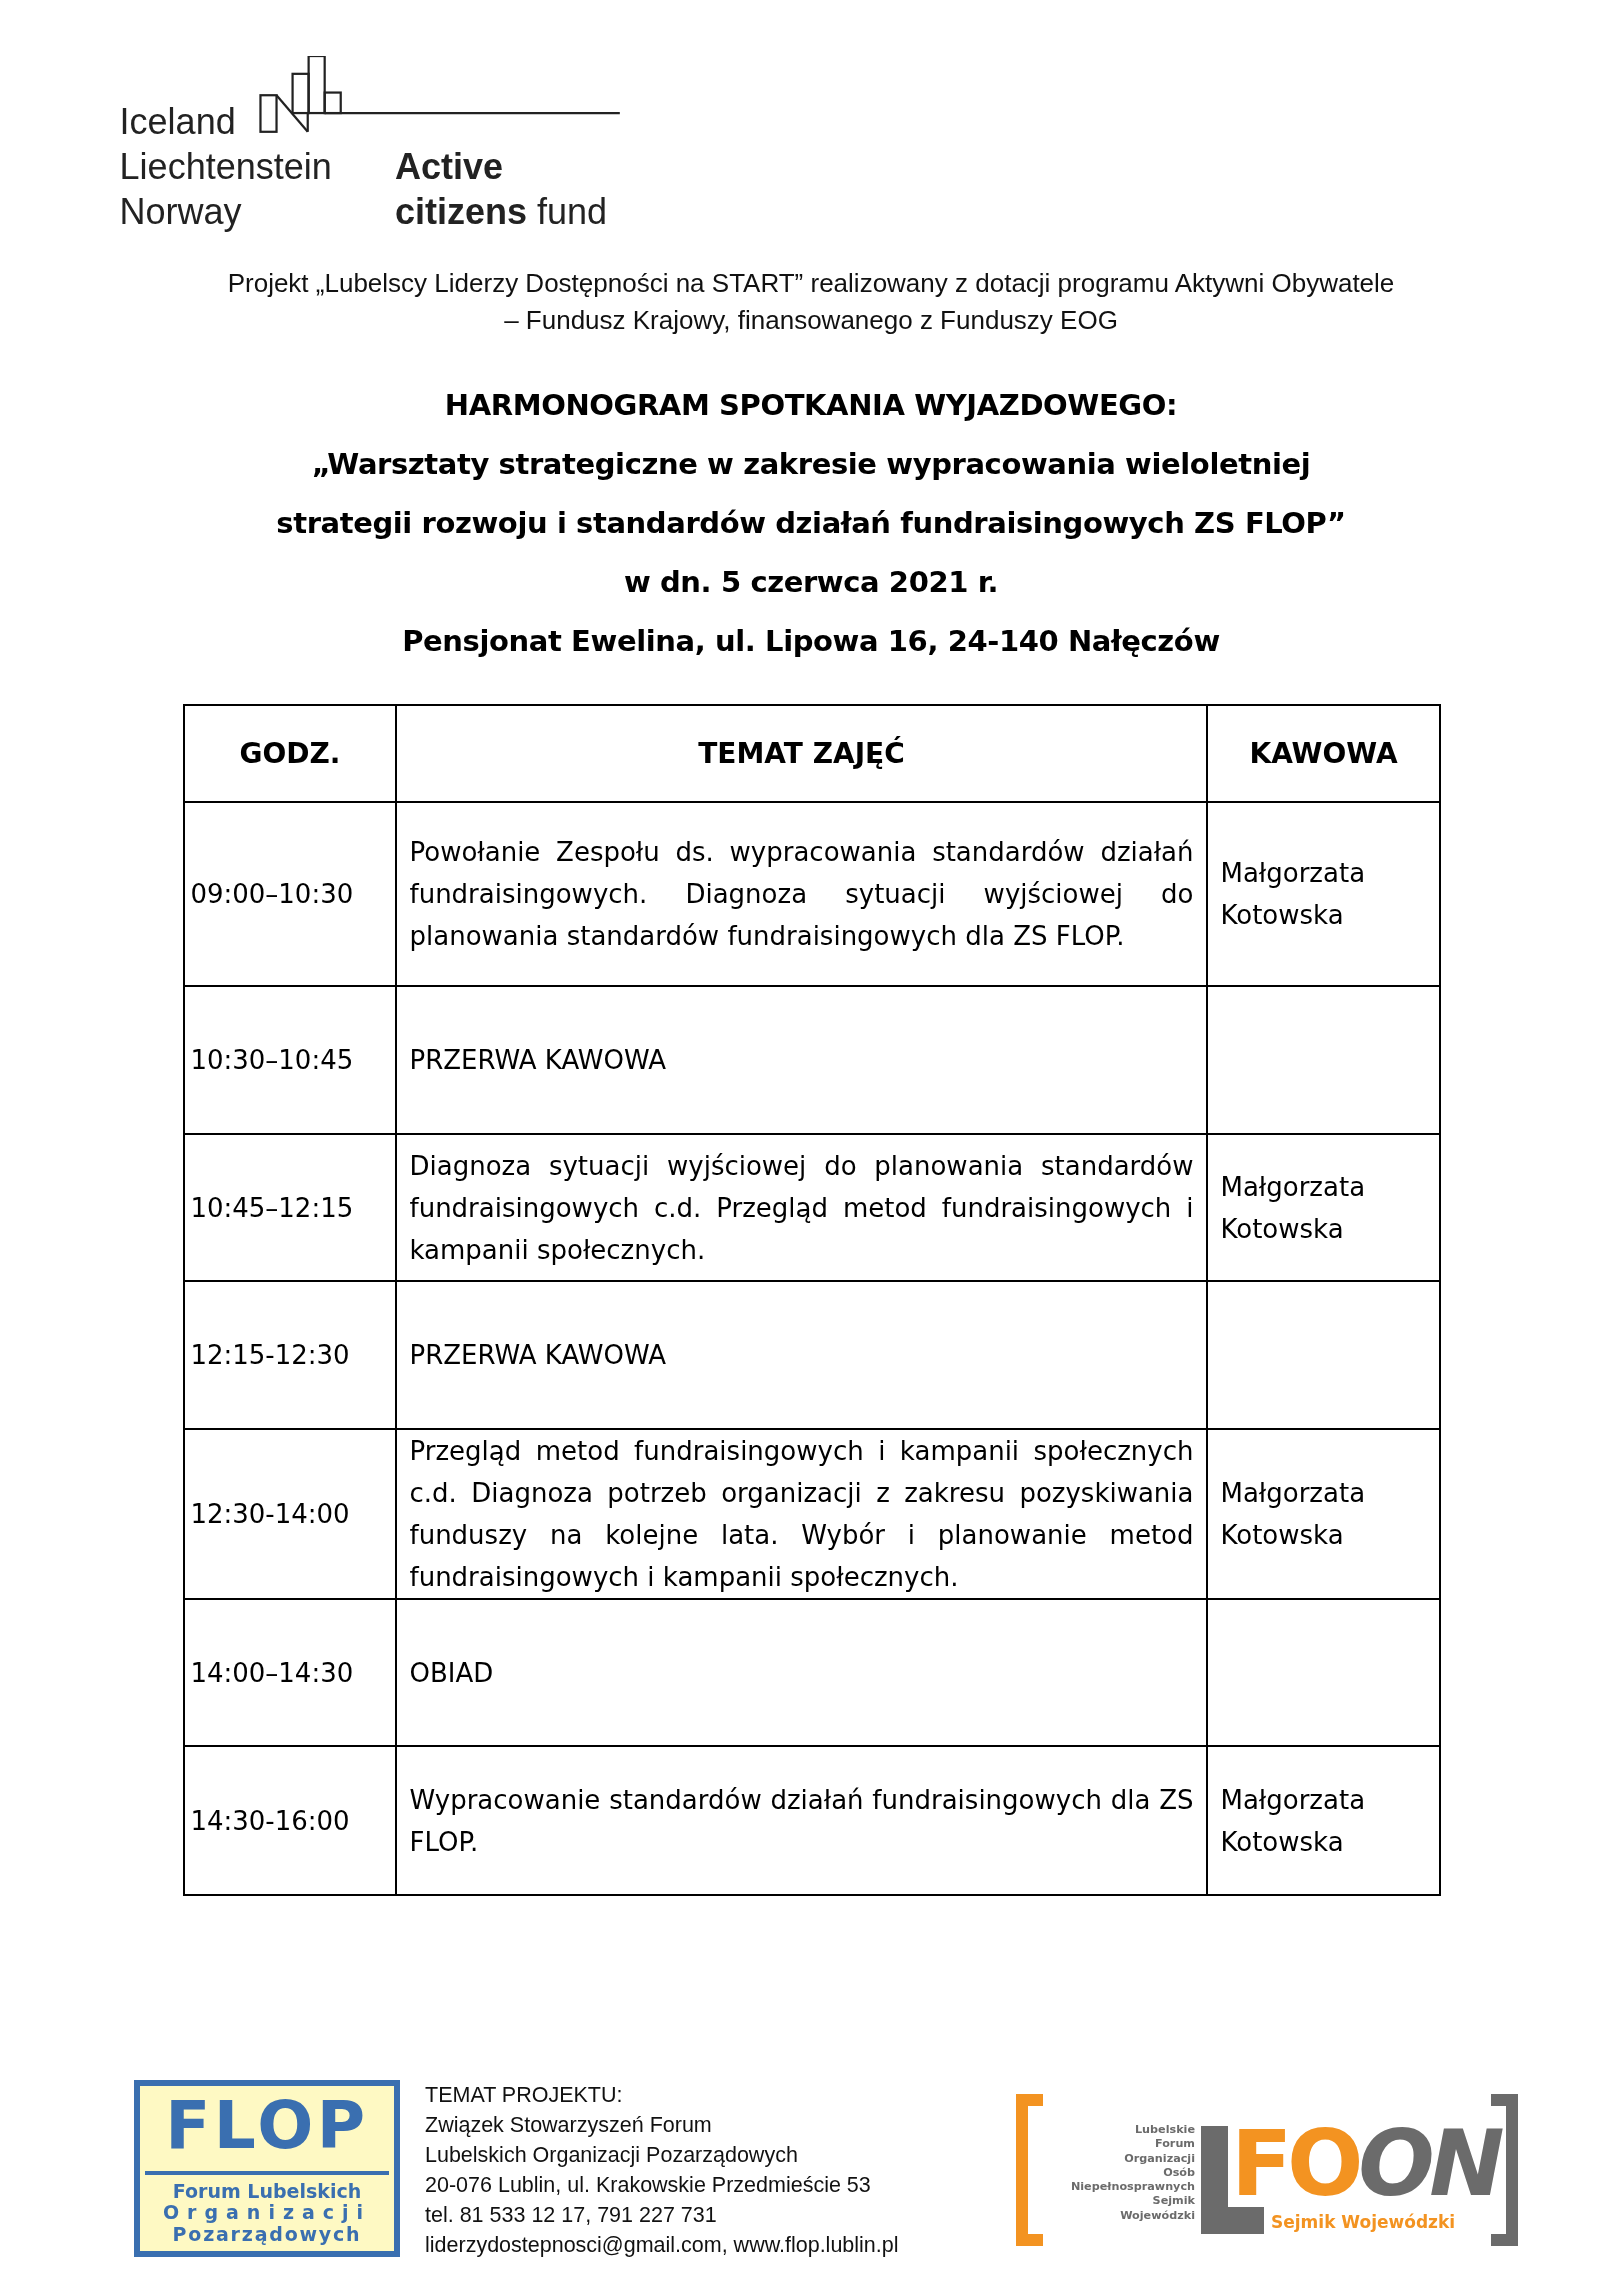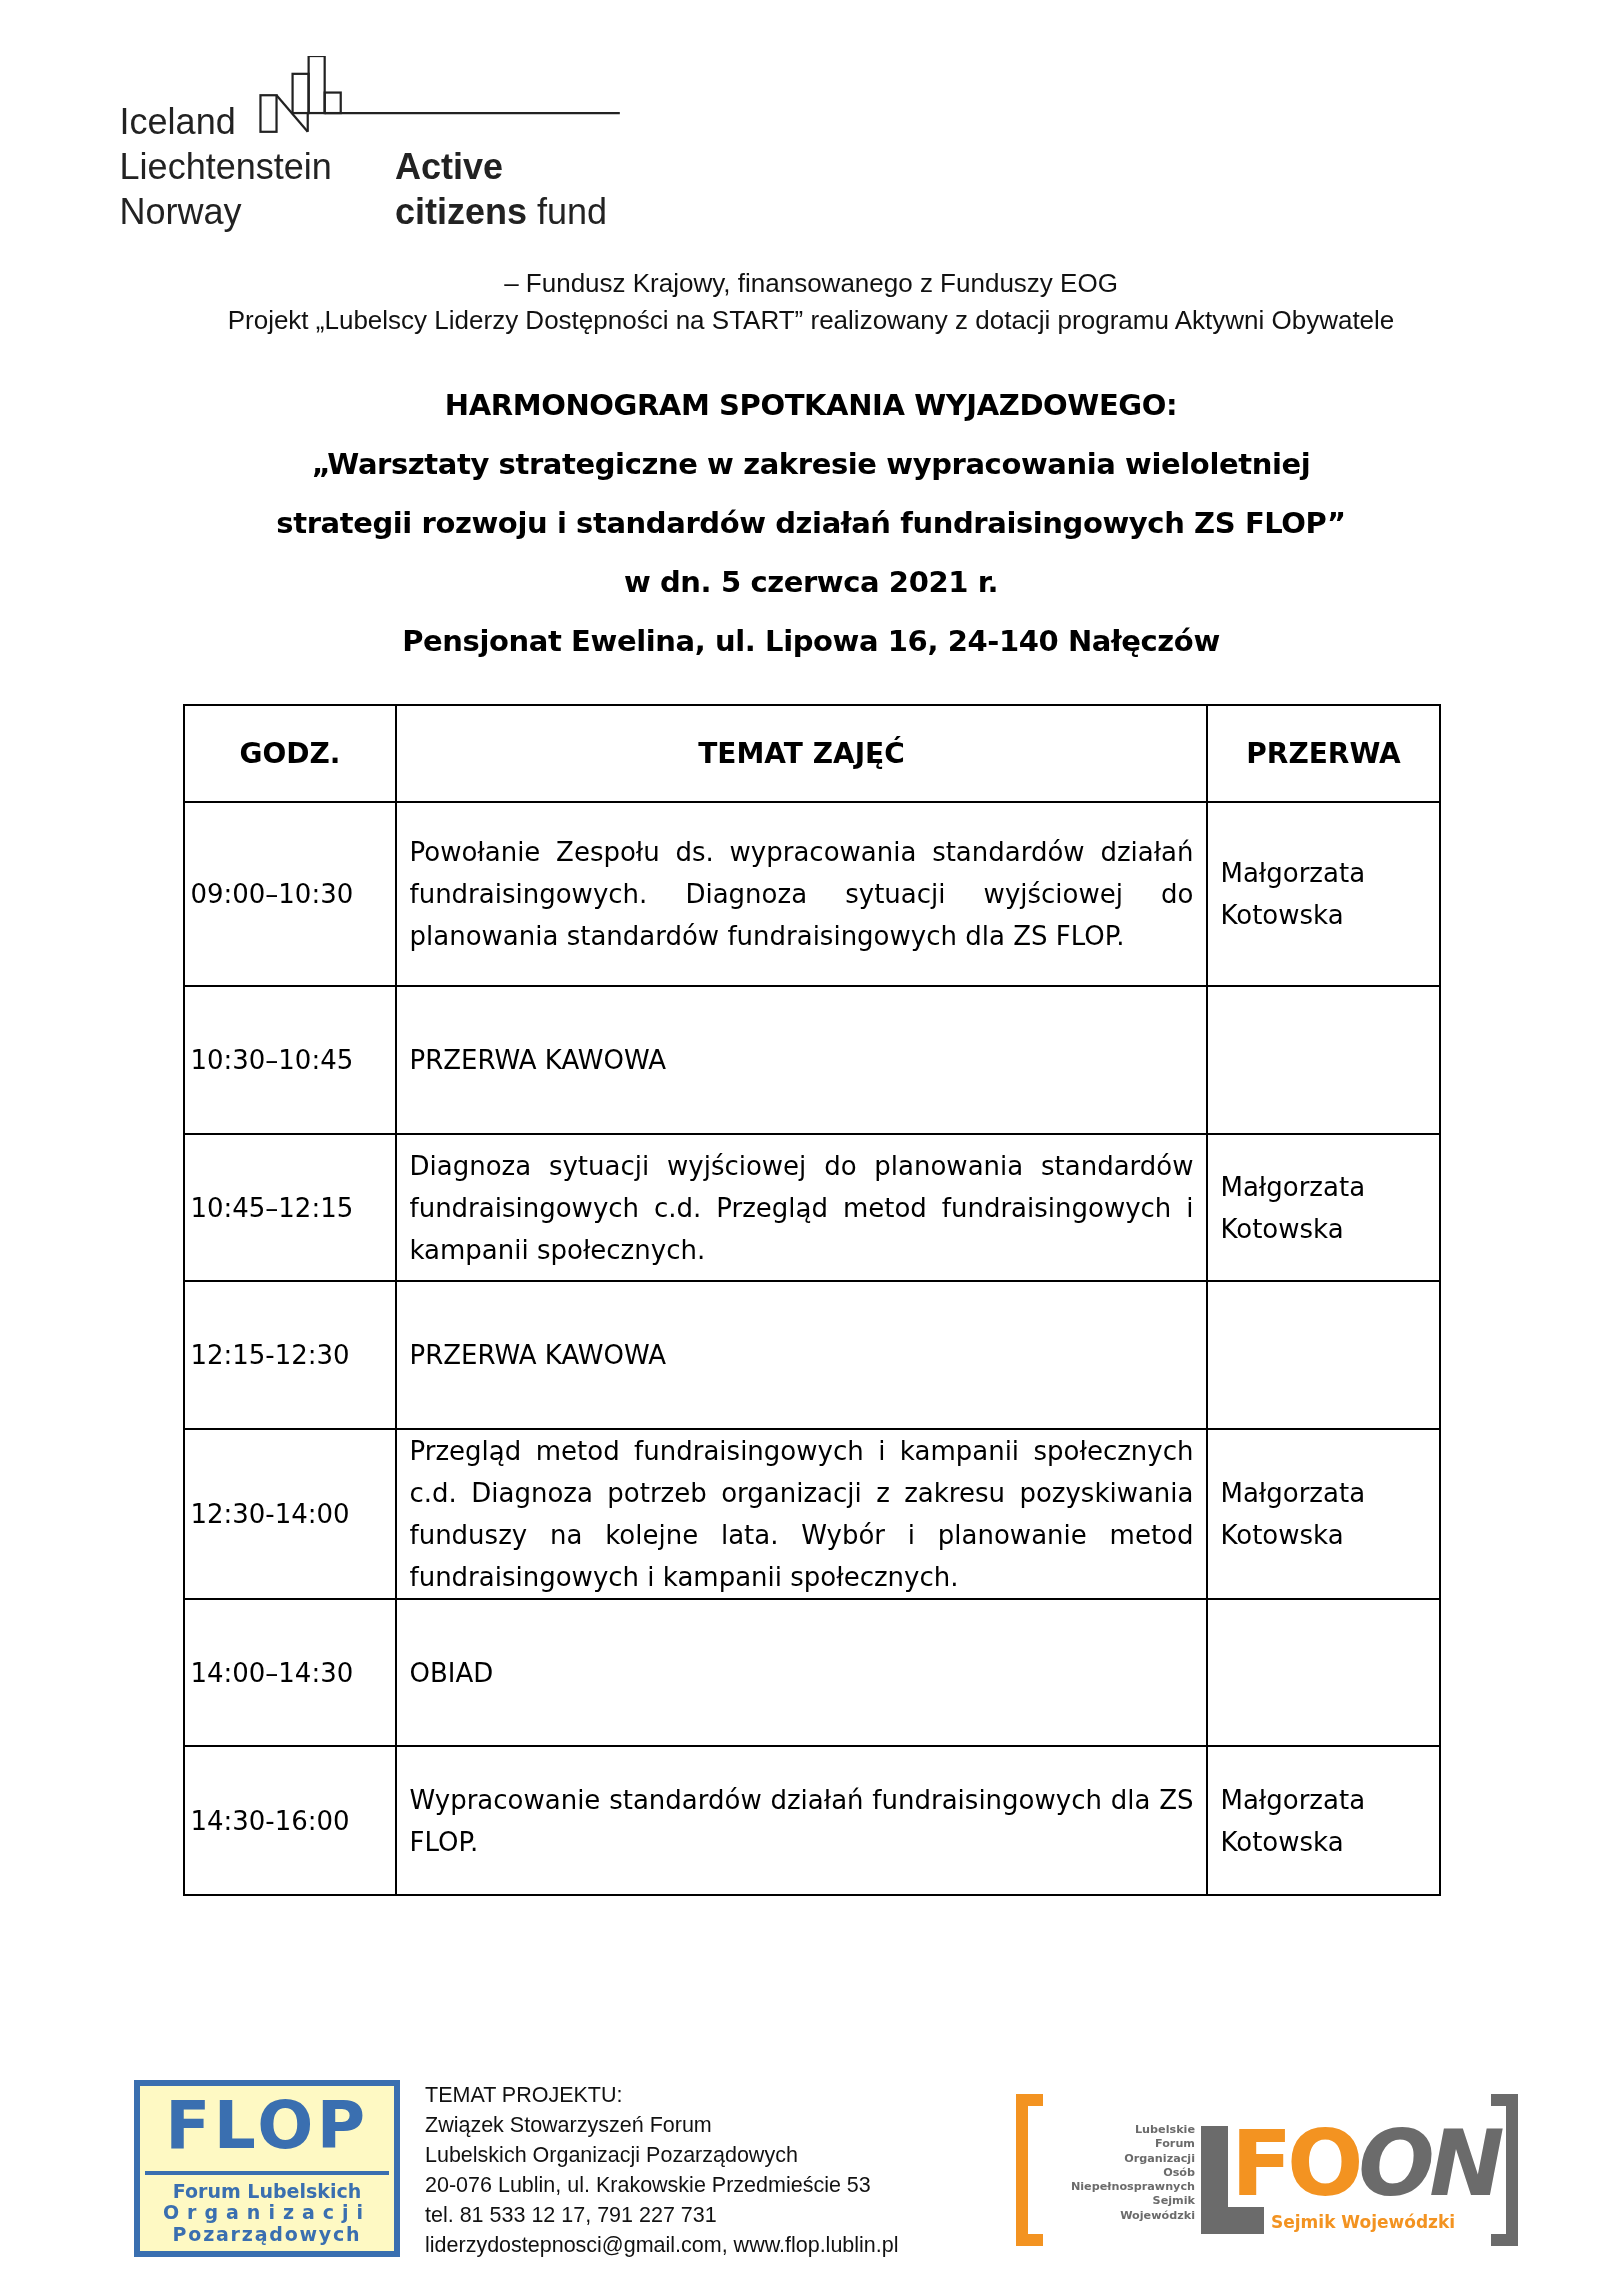--- a/index.html
+++ b/index.html
@@ -74,43 +74,43 @@
     <div>Liechtenstein</div>
     <div>Norway</div>
   </div>
   <div class="fund">
     <div><b>Active</b></div>
     <div><b>citizens</b><span> fund</span></div>
   </div>
 </div>
 
 <div class="project-line">
+  <div>Projekt „Lubelscy Liderzy Dostępności na START” realizowany z dotacji programu Aktywni Obywatele</div>
   <div>– Fundusz Krajowy, finansowanego z Funduszy EOG</div>
-  <div>Projekt „Lubelscy Liderzy Dostępności na START” realizowany z dotacji programu Aktywni Obywatele</div>
 </div>
 
 <div class="titles">
   <div class="line">HARMONOGRAM SPOTKANIA WYJAZDOWEGO:</div>
   <div class="line">„Warsztaty strategiczne w zakresie wypracowania wieloletniej</div>
   <div class="line">strategii rozwoju i standardów działań fundraisingowych ZS FLOP”</div>
   <div class="line">w dn. 5 czerwca 2021 r.</div>
   <div class="line">Pensjonat Ewelina, ul. Lipowa 16, 24-140 Nałęczów</div>
 </div>
 
 <table class="schedule">
   <colgroup>
       <col class="c1">
       <col class="c2">
       <col class="c3">
     </colgroup>
   <thead>
     <tr>
       <th>GODZ.</th>
       <th>TEMAT ZAJĘĆ</th>
-      <th>PRZERWA</th>
+      <th>KAWOWA</th>
     </tr>
   </thead>
   <tbody>
     <tr style="height:184px">
       <td class="time">09:00–10:30</td>
       <td class="topic">Powołanie Zespołu ds. wypracowania standardów działań fundraisingowych. Diagnoza sytuacji wyjściowej do planowania standardów fundraisingowych dla ZS FLOP.</td>
       <td class="trainer">
           <span>Małgorzata</span>
           <span>Kotowska</span>
         </td>

